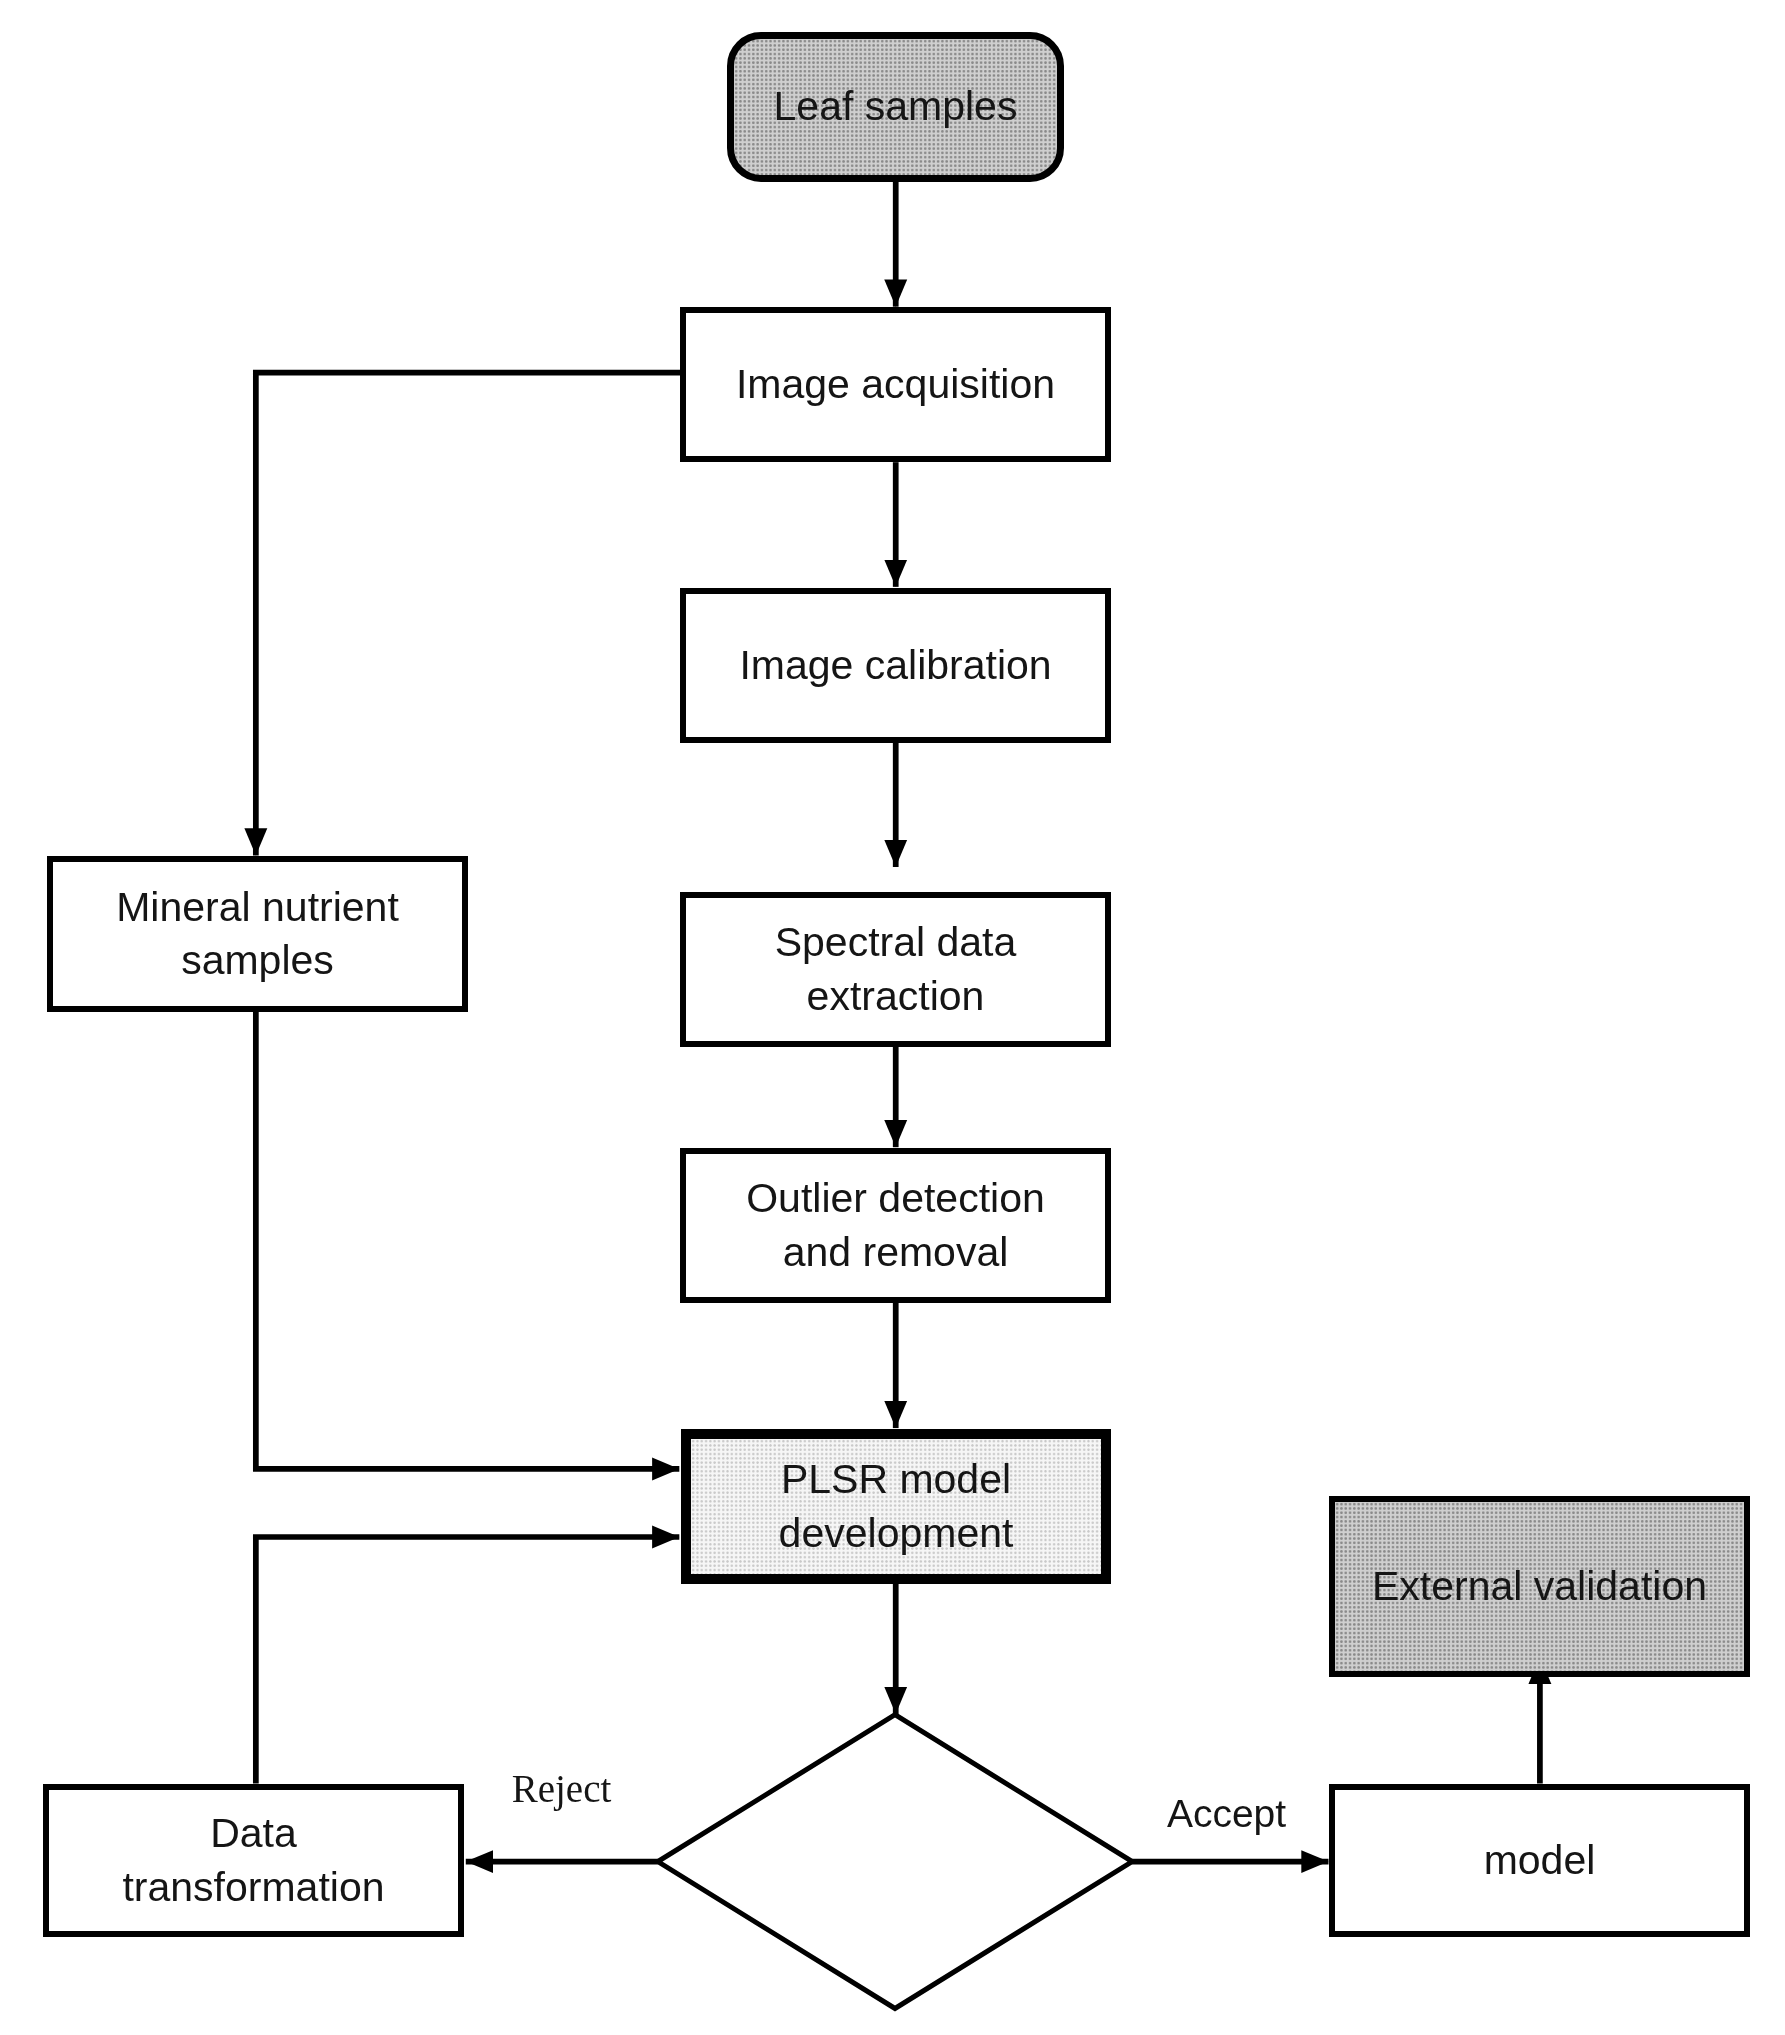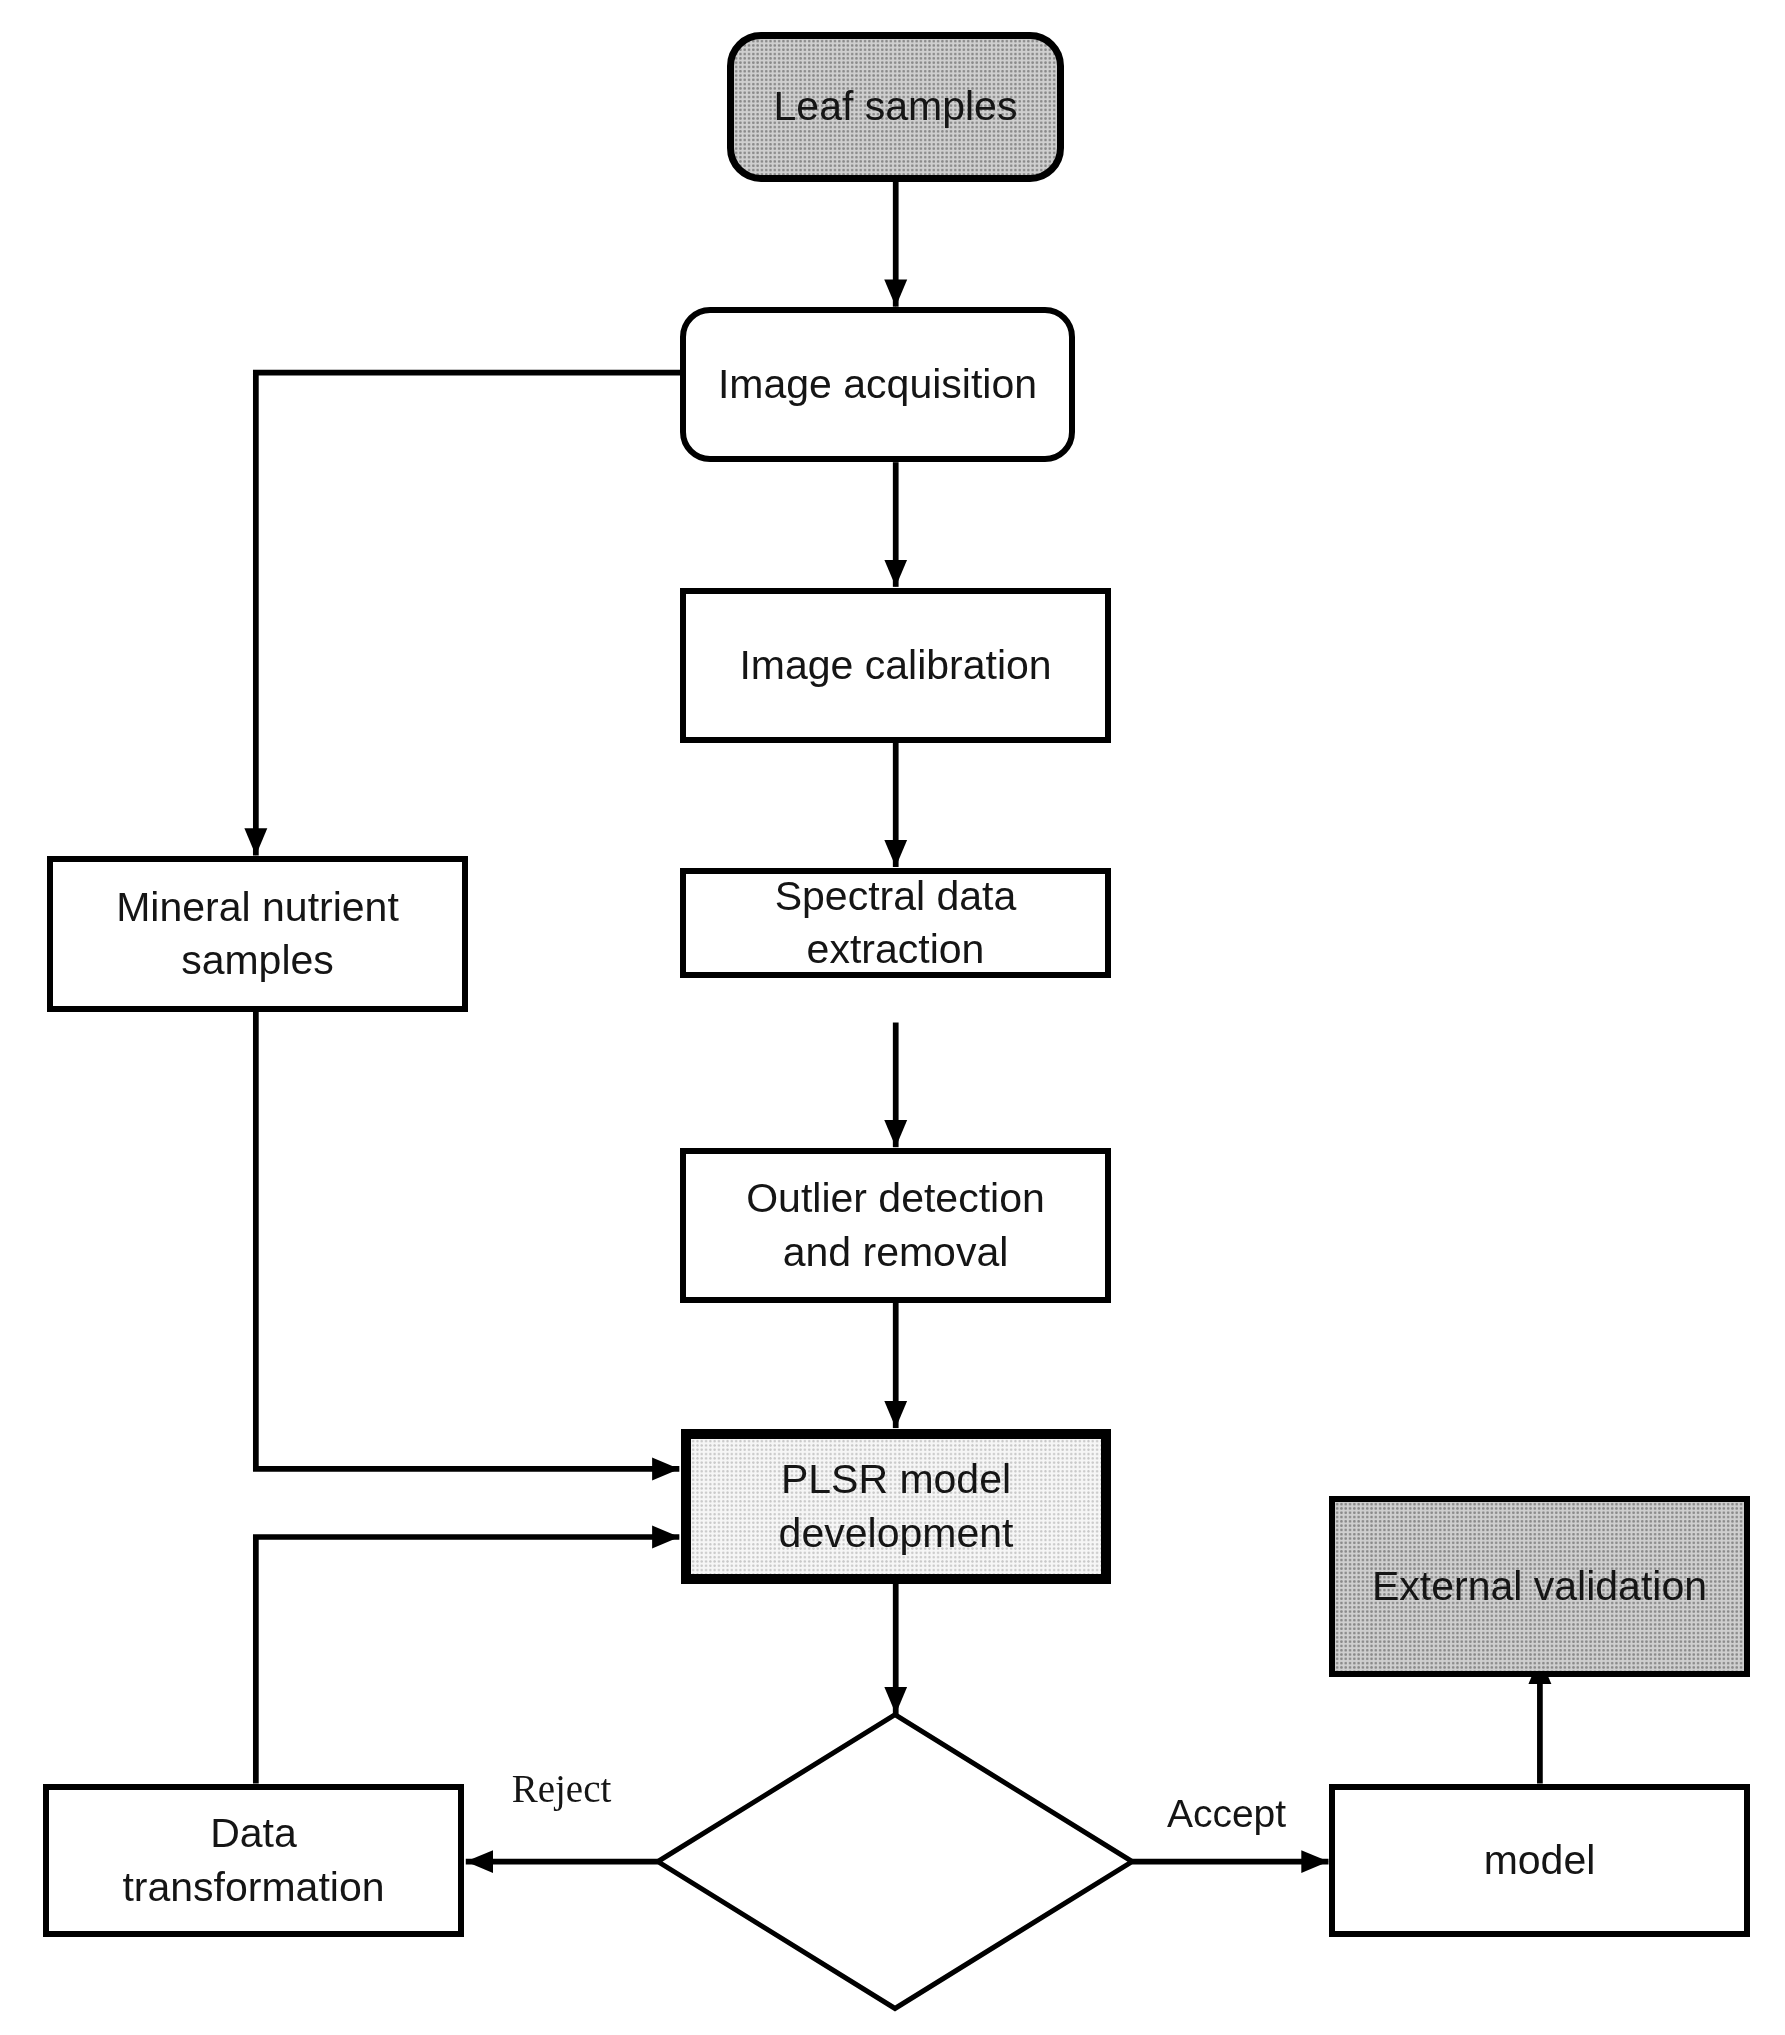--- a/index.html
+++ b/index.html
@@ -70,29 +70,29 @@
     <polyline class="edge" points="1580,2598 1854,2598" marker-end="url(#arrow)"></polyline>
     <polyline class="edge" points="2149,2489 2149,2312" marker-end="url(#arrow)"></polyline>
 
     <polygon class="diamond-shape" points="1249,2393 1580,2598 1249,2803 918,2598"></polygon>
   </svg>
 
   <div class="node box gray-fill rounded" style="left:727px; top:32px; width:337px; height:150px;">
     <span>Leaf samples</span>
   </div>
 
-  <div class="node box" style="left:680px; top:307px; width:395px; height:155px;border-radius:30px;">
+  <div class="node box" style="left:680px; top:307px; width:431px; height:155px;">
     <span>Image acquisition</span>
   </div>
 
   <div class="node box" style="left:680px; top:588px; width:431px; height:155px;">
     <span>Image calibration</span>
   </div>
 
-  <div class="node box" style="left:680px; top:868px; width:431px; height:110px;">
+  <div class="node box" style="left:680px; top:892px; width:431px; height:155px;">
     <span>Spectral data</span>
     <span>extraction</span>
   </div>
 
   <div class="node box" style="left:680px; top:1148px; width:431px; height:155px;">
     <span>Outlier detection</span>
     <span>and removal</span>
   </div>
 
   <div class="node box" style="left:47px; top:856px; width:421px; height:156px;">

